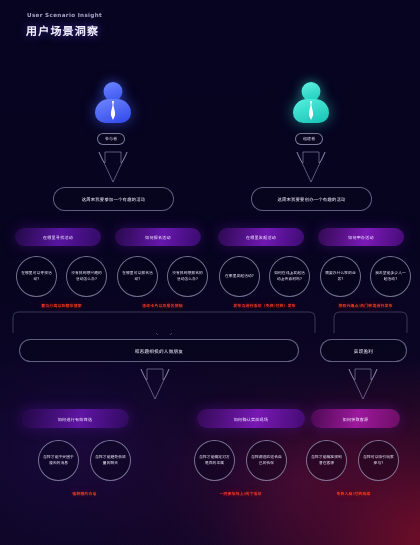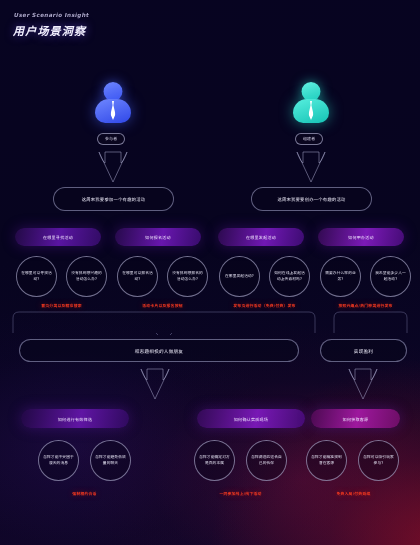--- a/index.html
+++ b/index.html
@@ -23,21 +23,21 @@
     height: 545px;
     background:
       radial-gradient(ellipse 320px 260px at 105% 100%, rgba(196,20,40,0.55) 0%, rgba(150,14,40,0.28) 35%, rgba(40,5,25,0.0) 72%),
       radial-gradient(ellipse 300px 200px at 72% 88%, rgba(120,16,70,0.38) 0%, rgba(60,8,45,0.12) 50%, rgba(10,4,26,0) 78%),
       radial-gradient(ellipse 260px 180px at 18% 82%, rgba(58,18,110,0.30) 0%, rgba(25,8,60,0.10) 55%, rgba(8,4,26,0) 80%),
       linear-gradient(175deg, #070421 0%, #07041f 45%, #0a0524 70%, #100628 100%);
     overflow: hidden;
   }
 
   
-  .hdr { position:absolute; left:13px; top:12px;font-style:italic; }
+  .hdr { position:absolute; left:26px; top:12px; }
   .hdr-en {
     font-size: 5.6px;
     letter-spacing: 0.35px;
     color: #b9b4d6;
     opacity: .92;
     margin: 0 0 4px 1px;
     font-weight: 600;
   }
   .hdr-cn {
     font-size: 11px;

